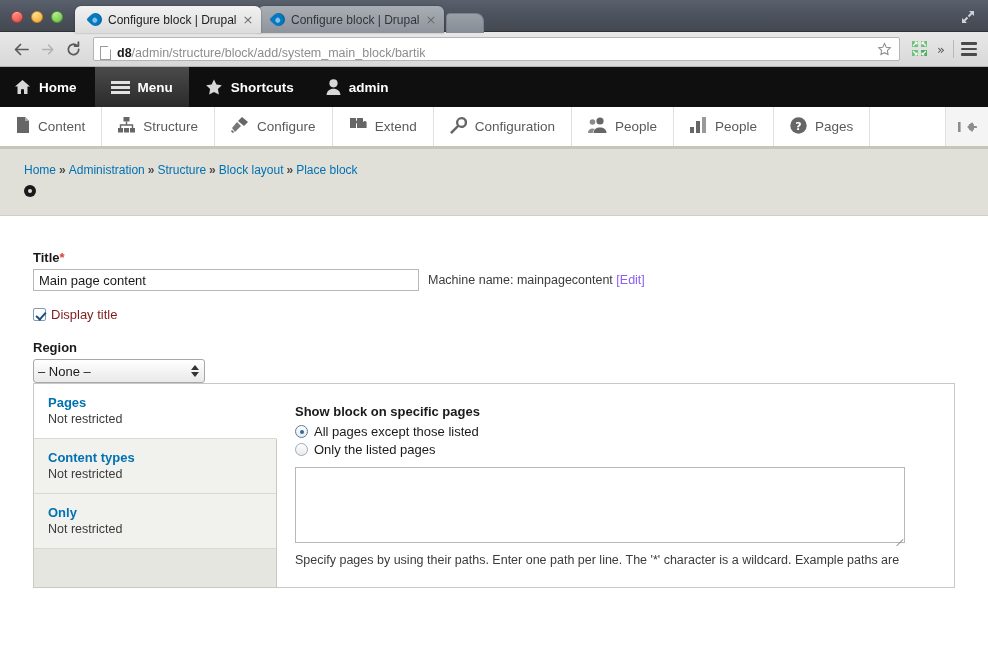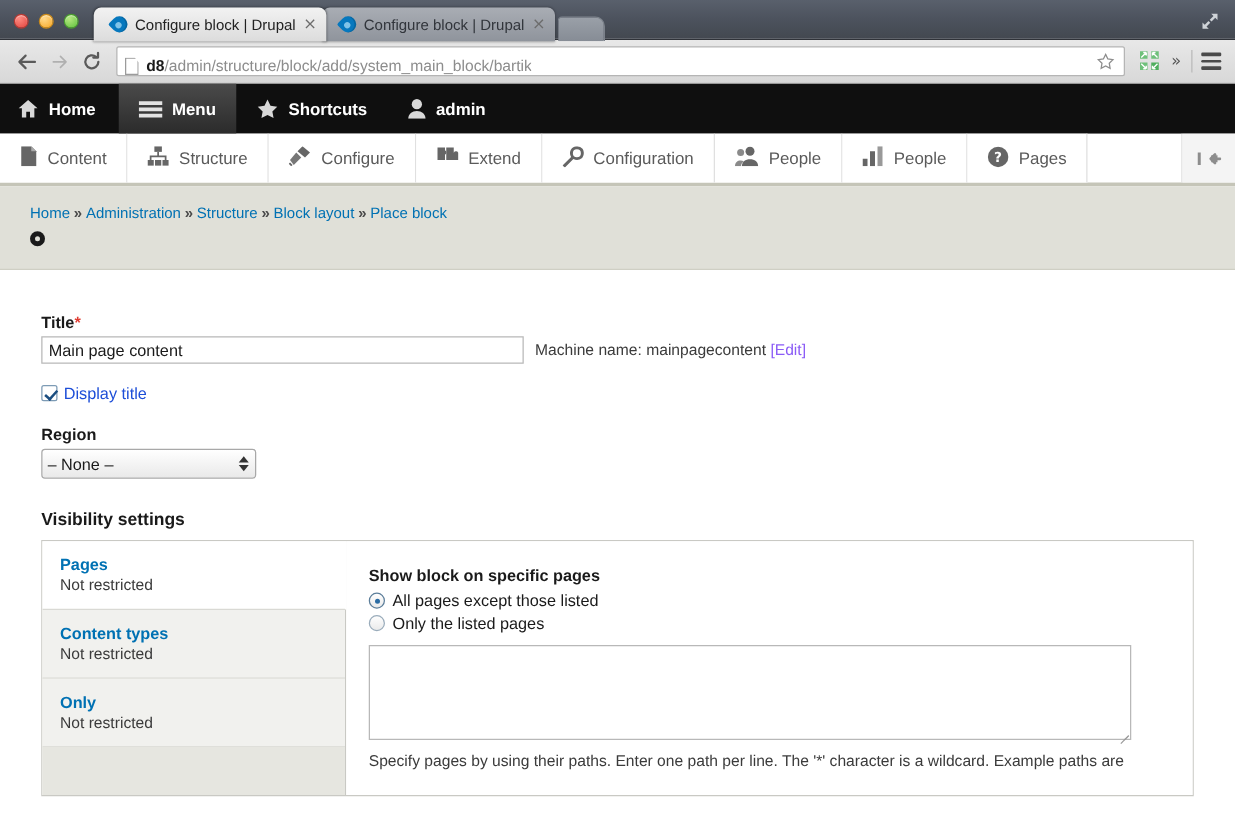--- a/index.html
+++ b/index.html
@@ -190,21 +190,21 @@
     width: 13px; height: 13px; border: 1px solid #7d9bb5; background: #fff;
     position: relative; border-radius: 2px;
   }
   .cbx.checked:after {
     content: "";
     position: absolute; left: 3.5px; top: 0.5px;
     width: 4px; height: 8px;
     border: solid #1a4d80; border-width: 0 2px 2px 0;
     transform: rotate(42deg);
   }
-  .cbx-label { font-size: 13px; color: #1d4ed8; }
+  .cbx-label { font-size: 13px; color: #7f1d1d; }
 
   .section { margin-top: 18px; }
   select.region-select {
     width: 172px; height: 24px;
     font-size: 13px; font-family: "Liberation Sans", sans-serif;
     border: 1px solid #a8a8a8; border-radius: 3px;
     background: linear-gradient(to bottom, #ffffff, #e9e9e9);
     padding: 1px 4px; color: #1a1a1a;
     -webkit-appearance: none; appearance: none;
   }
@@ -516,21 +516,20 @@
         <select class="region-select">
           <option>– None –</option>
         </select>
         <span class="select-arrows">
             <i class="up"></i>
             <i class="dn"></i>
           </span>
       </span>
     </div>
 
-    <div class="vis-title">Visibility settings</div>
 
     <div class="vert-tabs">
       <div class="vt-nav">
         <div class="vt-item active">
           <div class="vt-item-title">Pages</div>
           <div class="vt-item-sum">Not restricted</div>
         </div>
         <div class="vt-item">
           <div class="vt-item-title">Content types</div>
           <div class="vt-item-sum">Not restricted</div>

